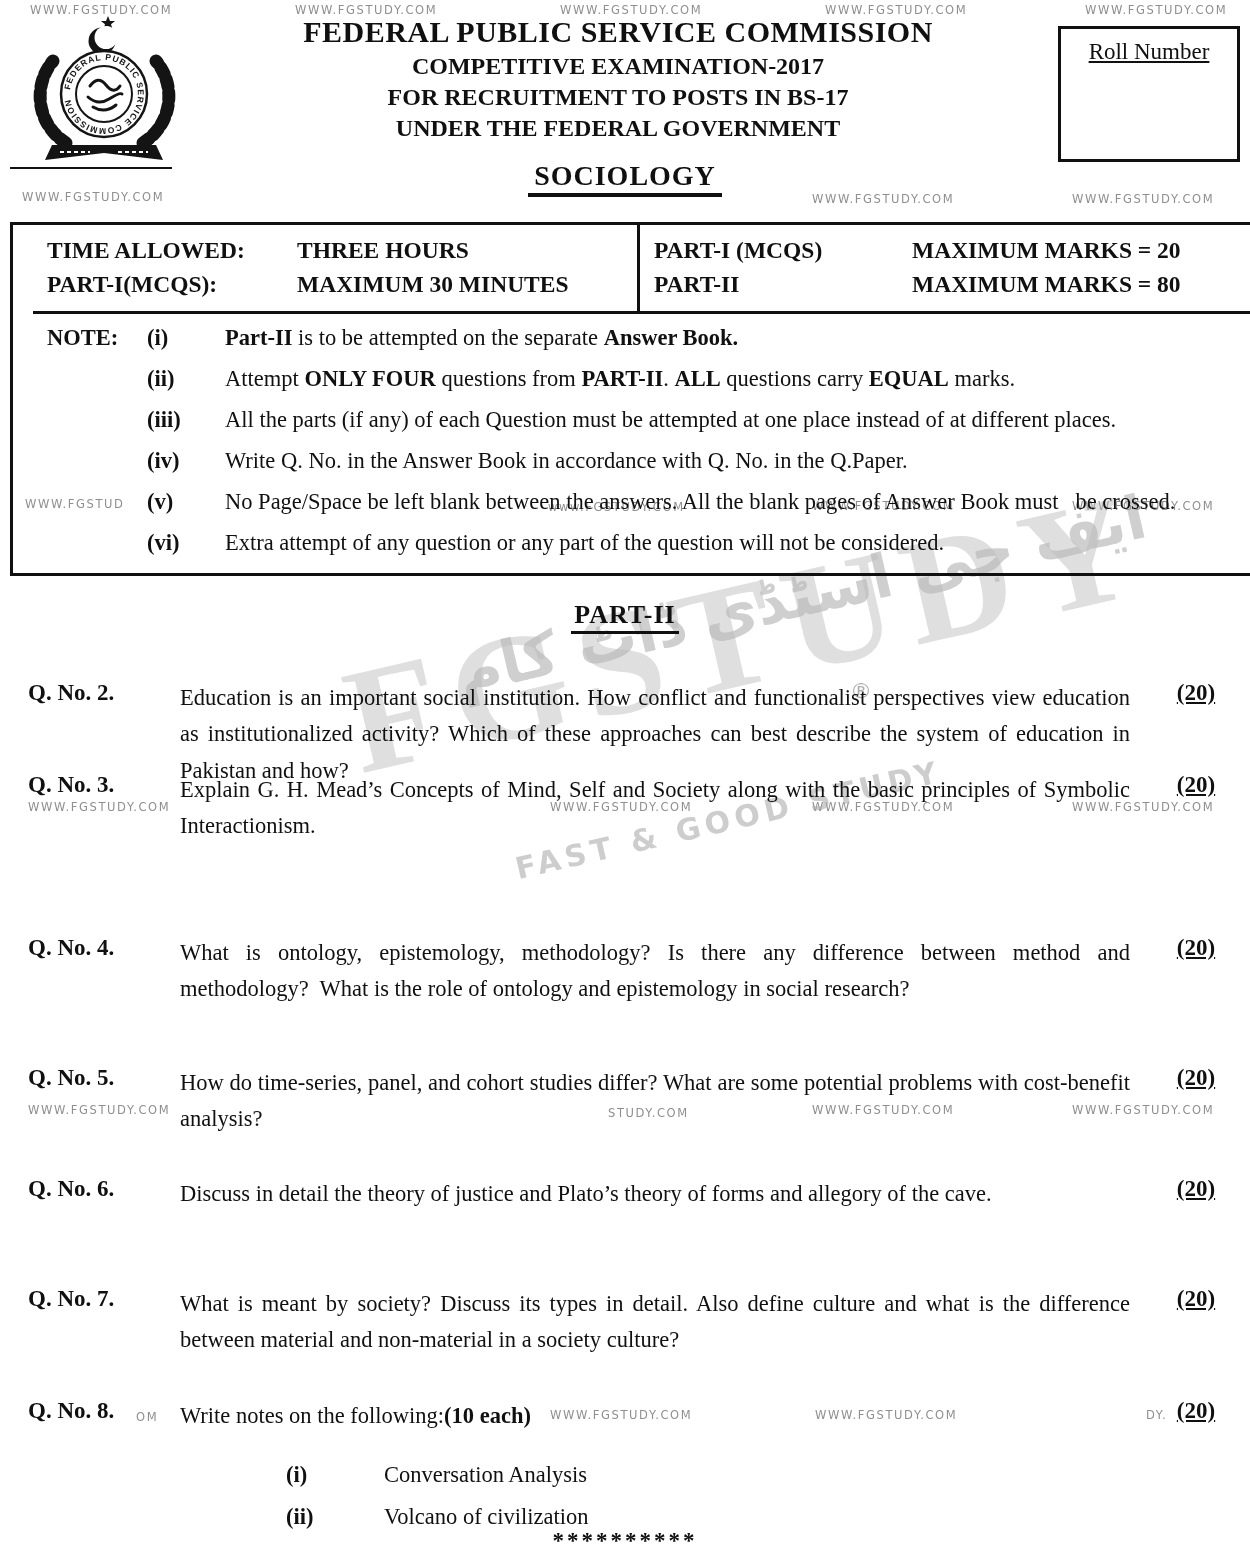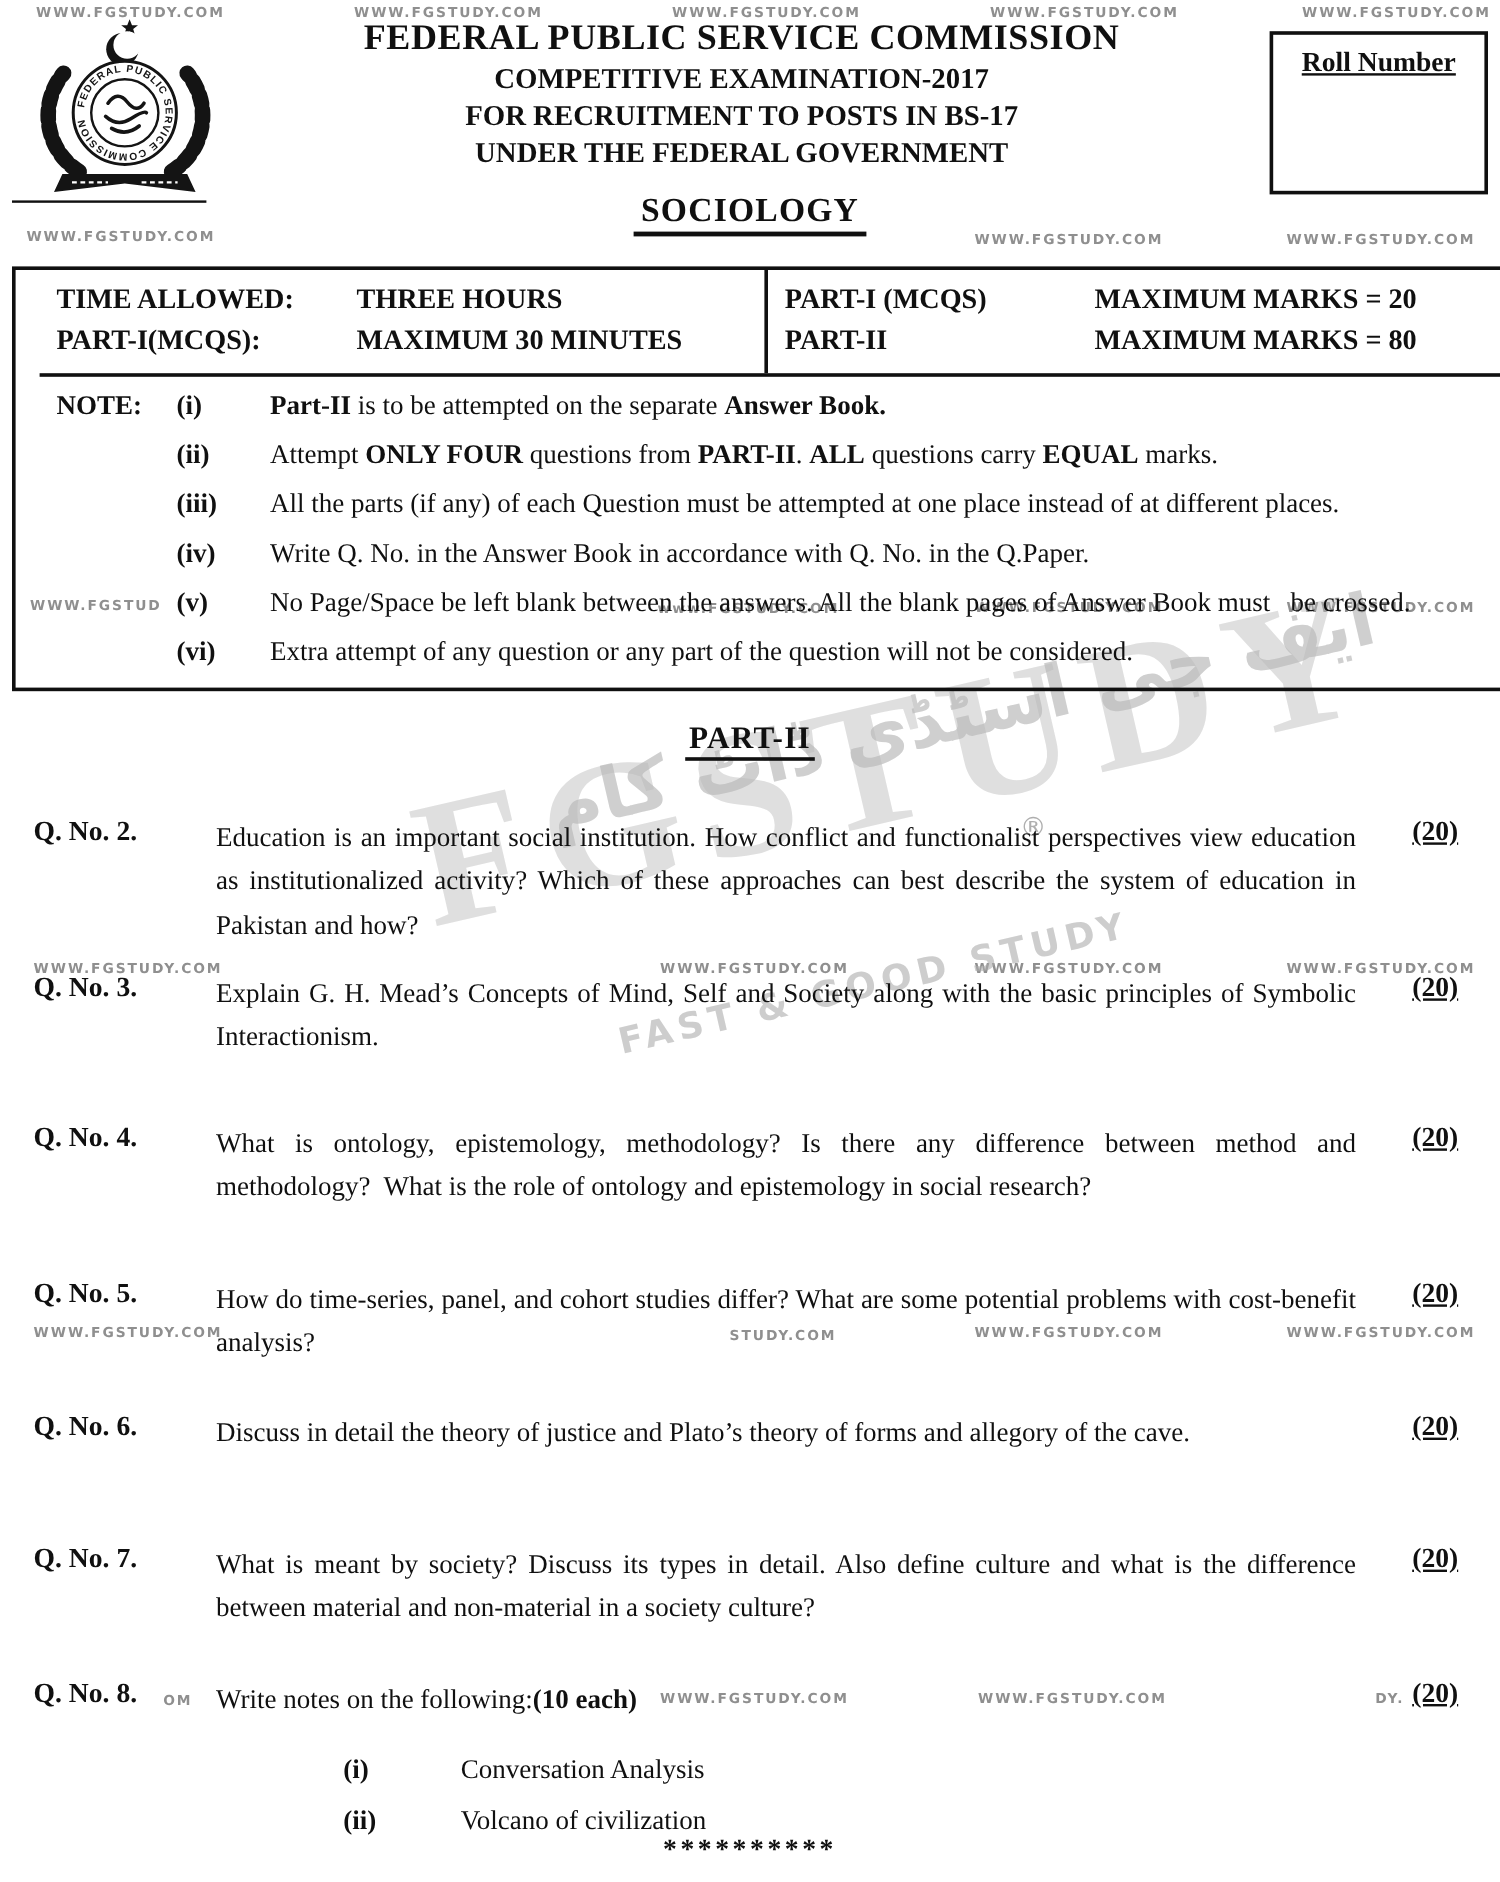--- a/index.html
+++ b/index.html
@@ -3,21 +3,21 @@
 <meta charset="utf-8">
 <style>
   html,body{margin:0;padding:0;}
   body{
     width:1250px;height:1568px;position:relative;background:#ffffff;
     font-family:"Liberation Serif", serif;color:#101010;overflow:hidden;
   }
   
   .wm{
     position:absolute;font-family:"DejaVu Sans", sans-serif;
-    font-size:11.5px;font-weight:bold;color:#8f8f8f;letter-spacing:1.6px;
+    font-size:11.5px;font-weight:normal;color:#8f8f8f;letter-spacing:1.6px;
     white-space:nowrap;
   }
   .wm-big{
     position:absolute;left:330px;top:640px;
     font-family:"Liberation Serif", serif;font-weight:bold;
     font-size:150px;letter-spacing:14px;color:#b9b9b9;opacity:.45;
     transform:rotate(-13deg);transform-origin:left top;white-space:nowrap;
   }
   .wm-reg{
     position:absolute;left:850px;top:678px;font-size:22px;color:#9a9a9a;opacity:.8;
@@ -39,21 +39,21 @@
   .logo{position:absolute;left:12px;top:14px;width:185px;height:148px;}
   .logo-rule{position:absolute;left:10px;top:167px;width:162px;border-top:2.5px solid #101010;}
   .head-text{position:absolute;left:248px;top:12px;width:740px;text-align:center;line-height:1.3;}
   .head-org{font-size:30px;font-weight:bold;letter-spacing:.5px;}
   .head-line{font-size:24px;font-weight:bold;}
   .subject-wrap{position:absolute;left:0;top:160px;width:1250px;text-align:center;}
   .subject{display:inline-block;font-size:28px;font-weight:bold;letter-spacing:1px;
     border-bottom:4px solid #101010;padding:0 6px 1px 6px;}
   .roll-box{position:absolute;left:1058px;top:26px;width:176px;height:130px;
     border:3px solid #101010;text-align:center;}
-  .roll-label{display:inline-block;margin-top:10px;font-size:23px;font-weight:bold;
+  .roll-label{display:inline-block;margin-top:10px;font-size:23px;font-weight:normal;
     text-decoration:underline;}
   
   .main-box{position:absolute;left:10px;top:222px;width:1226px;border:3px solid #101010;padding-left:20px;}
   .info-row{display:flex;border-bottom:3px solid #101010;}
   .info-cell{padding:8px 14px 10px 14px;font-size:23.5px;font-weight:bold;line-height:1.45;}
   .info-left{width:576px;}
   .info-right{flex:1;border-left:3px solid #101010;}
   .info-line{display:flex;}
   .info-label-l{width:250px;}
   .info-label-r{width:258px;}
@@ -225,21 +225,21 @@
 
 <div class="part2-wrap">
   <span class="part2">PART-II</span>
 </div>
 
 <div class="q-row" style="top:680px">
   <span class="q-label">Q. No. 2.</span>
   <span class="q-text">Education is an important social institution. How conflict and functionalist perspectives view education as institutionalized activity? Which of these approaches can best describe the system of education in Pakistan and how?</span>
   <span class="q-marks">(20)</span>
 </div>
-<div class="q-row" style="top:810px">
+<div class="q-row" style="top:772px">
   <span class="q-label">Q. No. 3.</span>
   <span class="q-text">Explain G. H. Mead’s Concepts of Mind, Self and Society along with the basic principles of Symbolic Interactionism.</span>
   <span class="q-marks">(20)</span>
 </div>
 <div class="q-row" style="top:935px">
   <span class="q-label">Q. No. 4.</span>
   <span class="q-text">What is ontology, epistemology, methodology? Is there any difference between method and methodology?  What is the role of ontology and epistemology in social research?</span>
   <span class="q-marks">(20)</span>
 </div>
 <div class="q-row" style="top:1065px">

